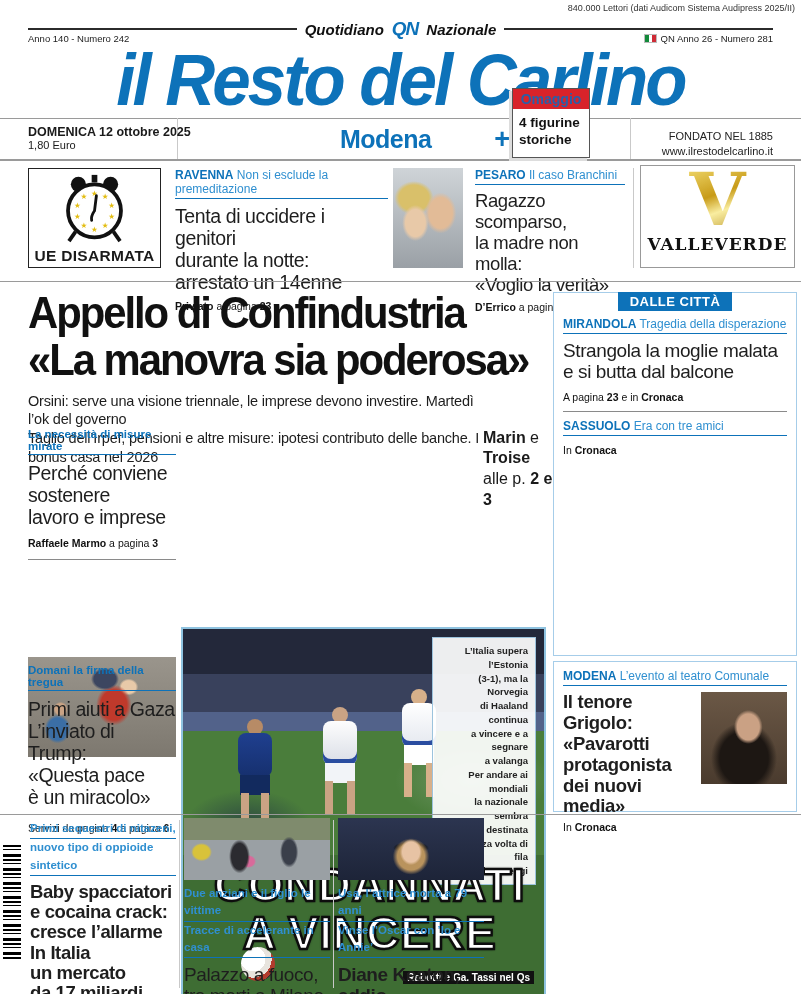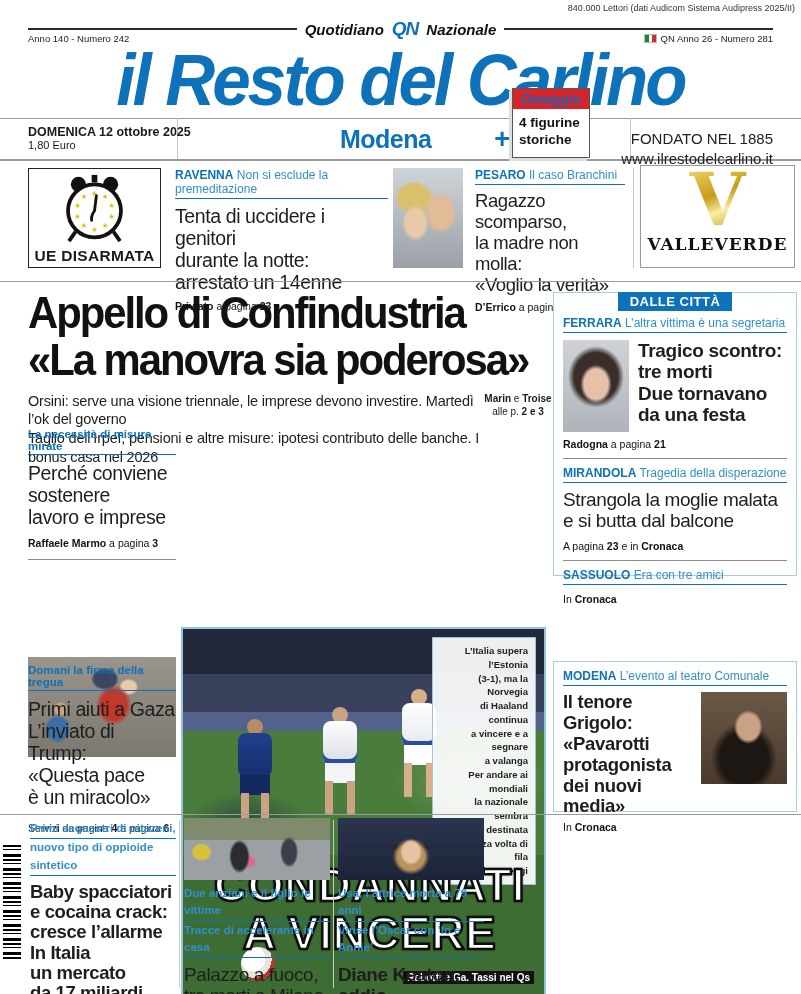--- a/index.html
+++ b/index.html
@@ -28,21 +28,21 @@
     line-height:1;
   }
   .omaggio { background:#fff; border:1px solid #555; box-shadow:-3px 3px 0 #ddd; }
   .omaggio .hdr { background:#d8232a; color:#2a5fa8; font-weight:bold; font-size:14px; text-align:center; padding:2px 0; }
   .omaggio .bdy { font-weight:bold; font-size:13.5px; line-height:1.25; padding:6px 6px; color:#111; }
   
   .datecell { font-size:11px; }
   .datecell .d { font-weight:bold; font-size:12.5px; }
   .edition { color:#0d72b9; font-weight:bold; font-size:25px; letter-spacing:-0.5px; }
   .plus { color:#0d72b9; font-weight:bold; font-size:27px; }
-  .founded { font-size:15px; text-align:right; line-height:1.35; color:#222; }
+  .founded { font-size:11px; text-align:right; line-height:1.35; color:#222; }
   
   .kicker { font-size:12px; color:#2f8fd0; border-bottom:1.5px solid #0d72b9; padding-bottom:2px; }
   .kicker b { color:#0d72b9; }
   .kicker.solid { color:#0d72b9; font-weight:bold; }
   .hl { color:#1e1e1e; letter-spacing:-0.4px; line-height:1.13; }
   .by { font-size:10.5px; color:#111; }
   .by b { font-weight:bold; }
   .vline { background:#c9c9c9; width:1px; }
   
   .cartoon { border:1.5px solid #222; text-align:center; padding-top:4px; }
@@ -52,21 +52,21 @@
   .gold-v {
     font-family:"DejaVu Serif", serif; font-weight:bold; font-size:72px; line-height:0.95;
     background:linear-gradient(160deg,#f6e27a 10%,#c89b18 45%,#f9eda0 60%,#a97f10 90%);
     -webkit-background-clip:text; background-clip:text; color:transparent;
   }
   .vv-name { font-family:"DejaVu Serif", serif; font-weight:bold; font-size:17px; letter-spacing:1px; color:#111; }
   
   .mainhl { font-weight:bold; font-size:45px; letter-spacing:-2.2px; line-height:1.04;
     transform:scaleX(0.93); transform-origin:left; white-space:nowrap; color:#111; }
   .deck { font-size:14.5px; line-height:1.3; color:#1d1d1d; letter-spacing:-0.2px; }
-  .authors { font-size:10px; text-align:center; line-height:1.3; }
+  .authors { font-size:16px; text-align:left; line-height:1.3;margin-top:36px; }
   
   .sidebox { border:1.5px solid #a6cde9; background:#fff; }
   .badge { background:#0d72b9; color:#fff; font-weight:bold; font-size:13px; padding:2px 12px; letter-spacing:0.5px; }
   .sb-div { height:1px; background:#8a8a8a; }
   
   .ph { overflow:hidden; position:relative; }
   
   .mainphoto { border:2px solid #8fc3e0;
     background:
       radial-gradient(90px 50px at 18% 52%, rgba(20,30,70,.55), transparent 70%),
@@ -278,40 +278,23 @@
 
     <div class="abs" style="left:0; right:12px; top:232px;padding-left:24px;">
       <div class="bigtitle">CONDANNATI</div>
       <div class="bigtitle">A VINCERE</div>
     </div>
     <div class="abs" style="right:10px; top:338px;">
       <span class="credit"><b>Rabotti</b><span> e </span><b>Ga. Tassi</b><span> nel </span><b>Qs</b></span>
     </div>
   </div>
 
-  <div class="abs sidebox" style="left:553px; top:292px; width:244px; height:284px;">
+  <div class="abs sidebox" style="left:553px; top:292px; width:244px; height:364px;">
     <div style="text-align:center; margin-top:-1px;"><span class="badge">DALLE CITTÀ</span></div>
 
-    <div style="padding:6px 9px 0;">
-      <div class="kicker"><b>FERRARA</b><span> L’altra vittima è una segretaria</span></div>
-      <div style="display:flex; gap:9px; margin-top:7px;">
-        <div class="ph" style="width:66px; height:92px; flex:none; background:
-            radial-gradient(24px 30px at 50% 48%, #e6c0a8 0 50%, transparent 65%),
-            radial-gradient(40px 44px at 50% 40%, #3a2e2a 0 55%, transparent 70%),
-            linear-gradient(#cfd3d8,#aeb4ba);"></div>
-        <div class="hl pre" style="font-size:19px; font-weight:bold; letter-spacing:-0.3px;">Tragico scontro:
-tre morti
-Due tornavano
-da una festa</div>
-      </div>
-      <div class="by" style="margin-top:6px;">
-        <b>Radogna</b><span> a pagina </span><b>21</b>
-      </div>
-      <div class="sb-div" style="margin-top:8px;"></div>
-    </div>
 
     <div style="padding:7px 9px 0;">
       <div class="kicker"><b>MIRANDOLA</b><span> Tragedia della disperazione</span></div>
       <div class="hl pre" style="font-size:19px; margin-top:6px;">Strangola la moglie malata
 e si butta dal balcone</div>
       <div class="by" style="margin-top:8px;">
         <span>A pagina </span><b>23</b><span> e in </span><b>Cronaca</b>
       </div>
       <div class="sb-div" style="margin-top:8px;"></div>
     </div>

